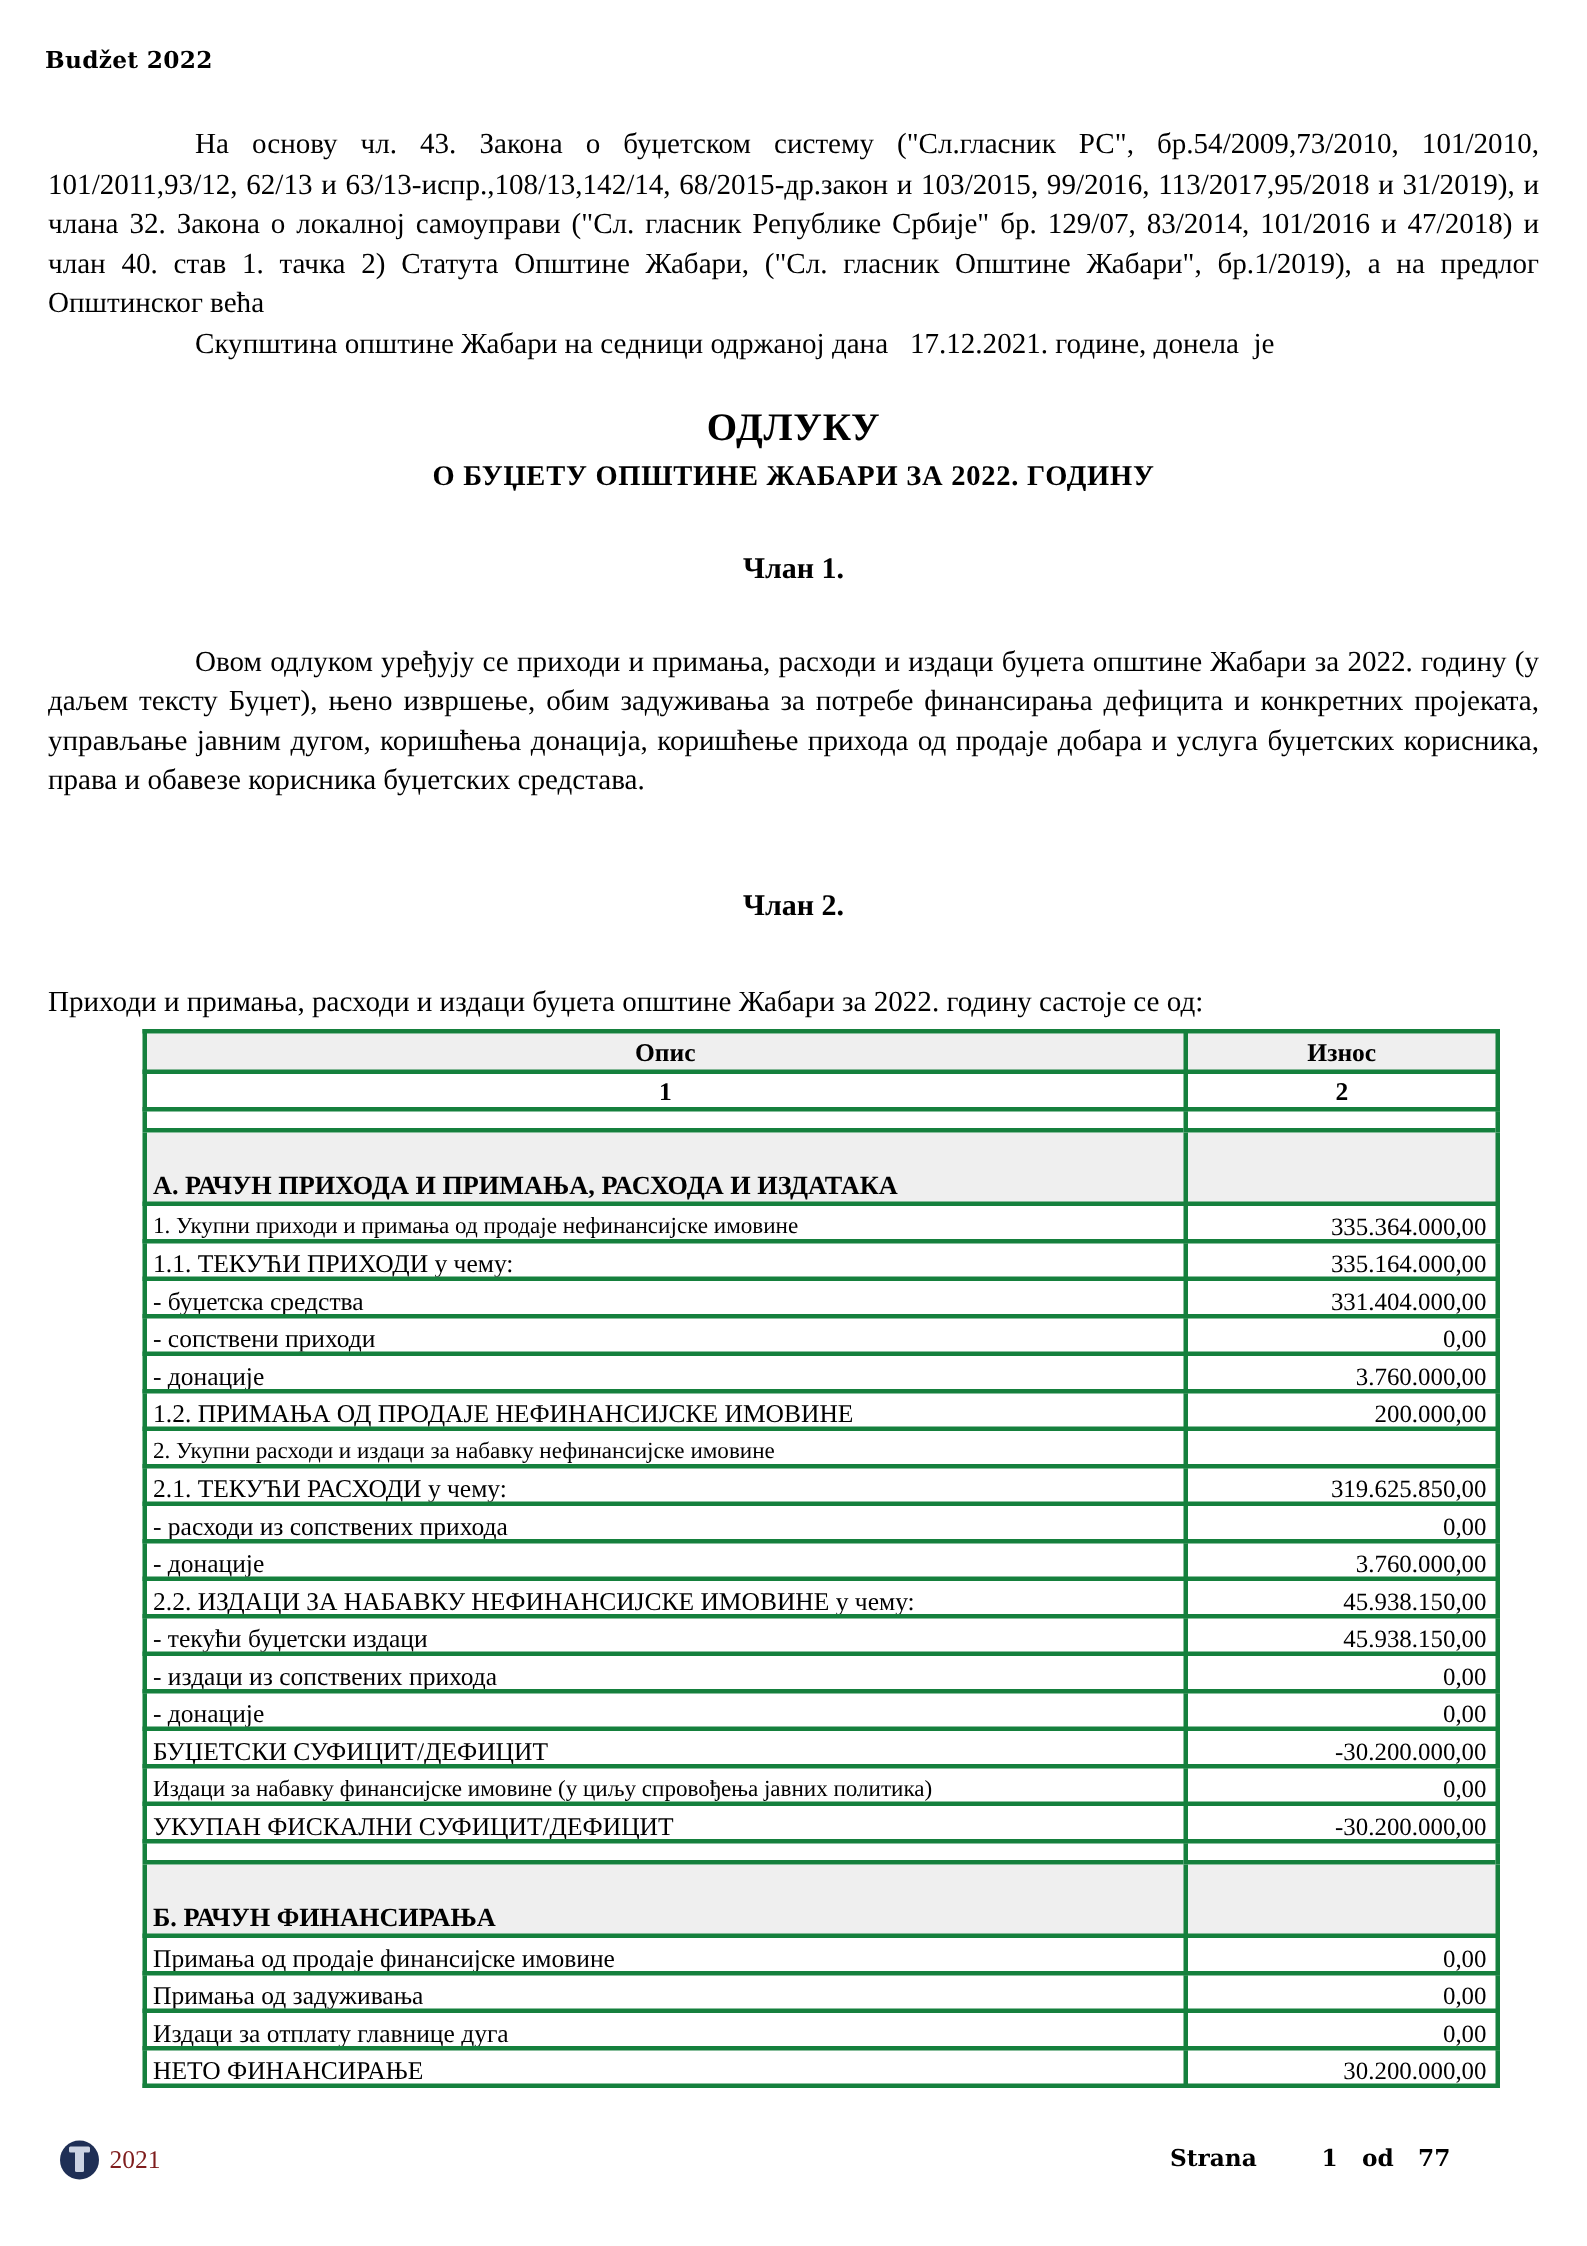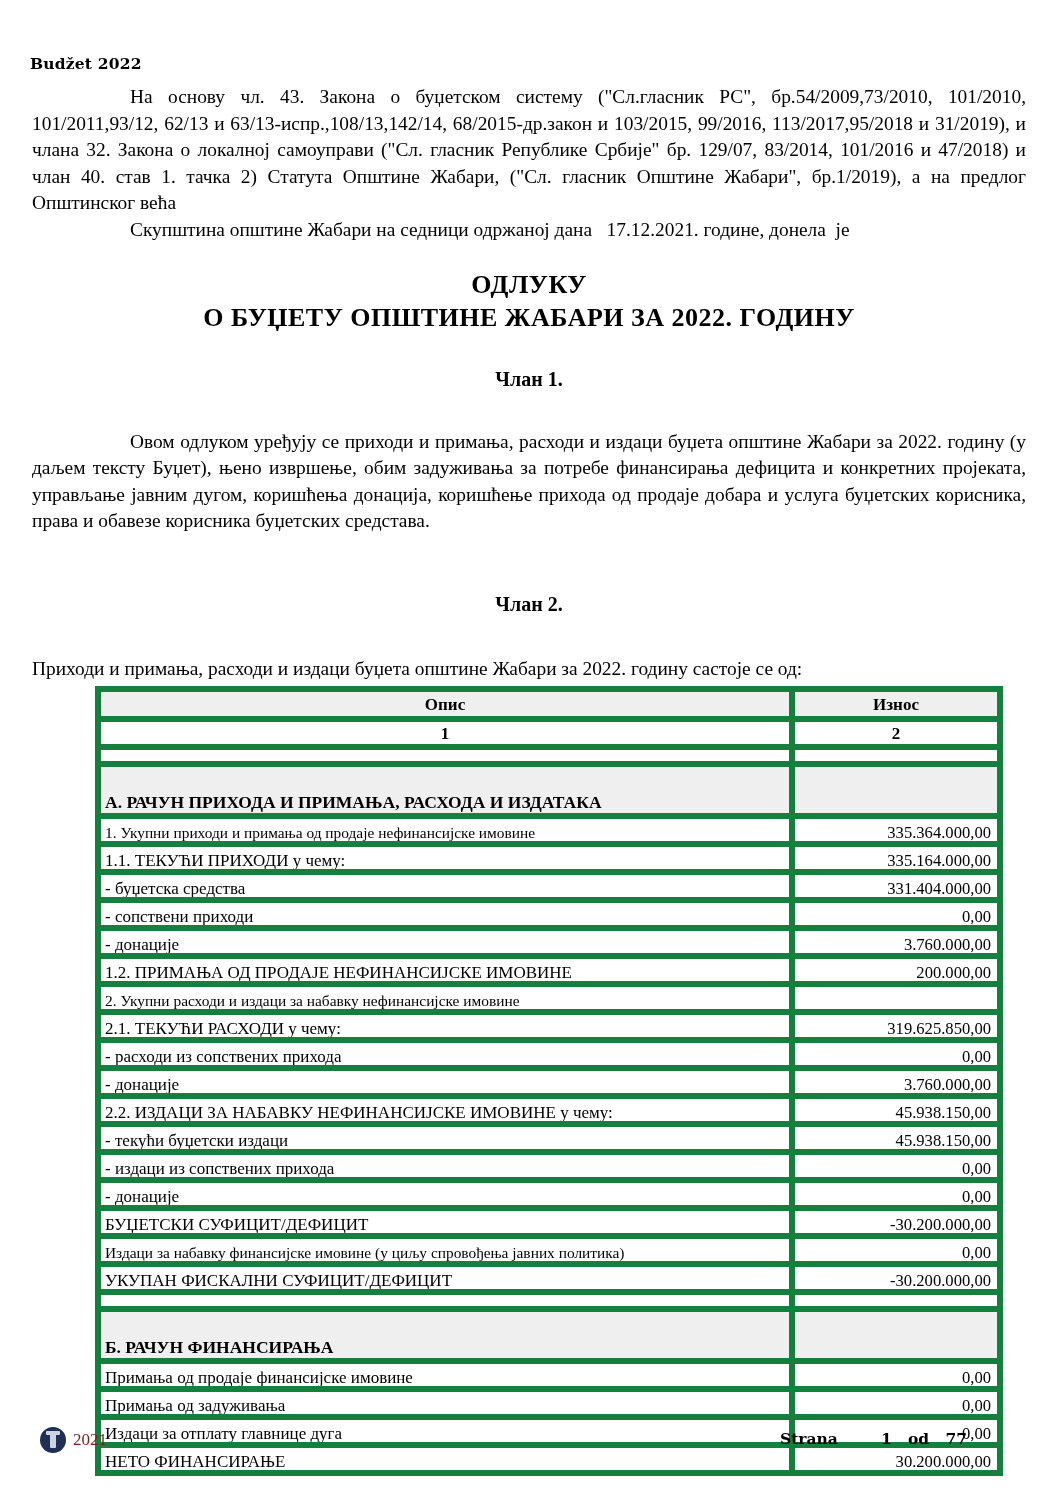--- a/index.html
+++ b/index.html
@@ -26,21 +26,20 @@
 
   
   .doc-header {
     position: absolute;
     top: 30px;
     left: 30px;
     font-family: "DejaVu Serif", "Liberation Serif", serif;
     font-weight: bold;
     font-size: 15.5px;
     letter-spacing: 0.2px;
-    margin-top: 24px;
   }
 
   
   .content {
     position: absolute;
     top: 84px;
     left: 32px;
     width: 994px;
   }
 
@@ -73,21 +72,21 @@
     text-align: center;
     font-weight: bold;
     margin: 0;
   }
   .title-1 {
     font-size: 26px;
     line-height: 32px;
     letter-spacing: 0.5px;
   }
   .title-2 {
-    font-size: 26px;
+    font-size: 19px;
     line-height: 34px;
     letter-spacing: 0.5px;
   }
   .clan {
     font-size: 20px;
     line-height: 24px;
   }
   .opsti {
     font-size: 21px;
     line-height: 26px;
@@ -109,21 +108,21 @@
   table.budget {
     border-collapse: collapse;
     width: 902px;
     table-layout: fixed;
     border: 2px solid #000;
   }
   table.budget col.c-desc { width: 694px; }
   table.budget col.c-amt  { width: 208px; }
 
   table.budget td {
-    border: 6px solid #15803d;
+    border: 3px solid #15803d;
     padding: 0 4px;
     font-size: 15.5px;
     line-height: 17px;
     height: 22px;
     vertical-align: bottom;
     white-space: nowrap;
     overflow: hidden;
   }
   table.budget td.amt {
     text-align: right;

